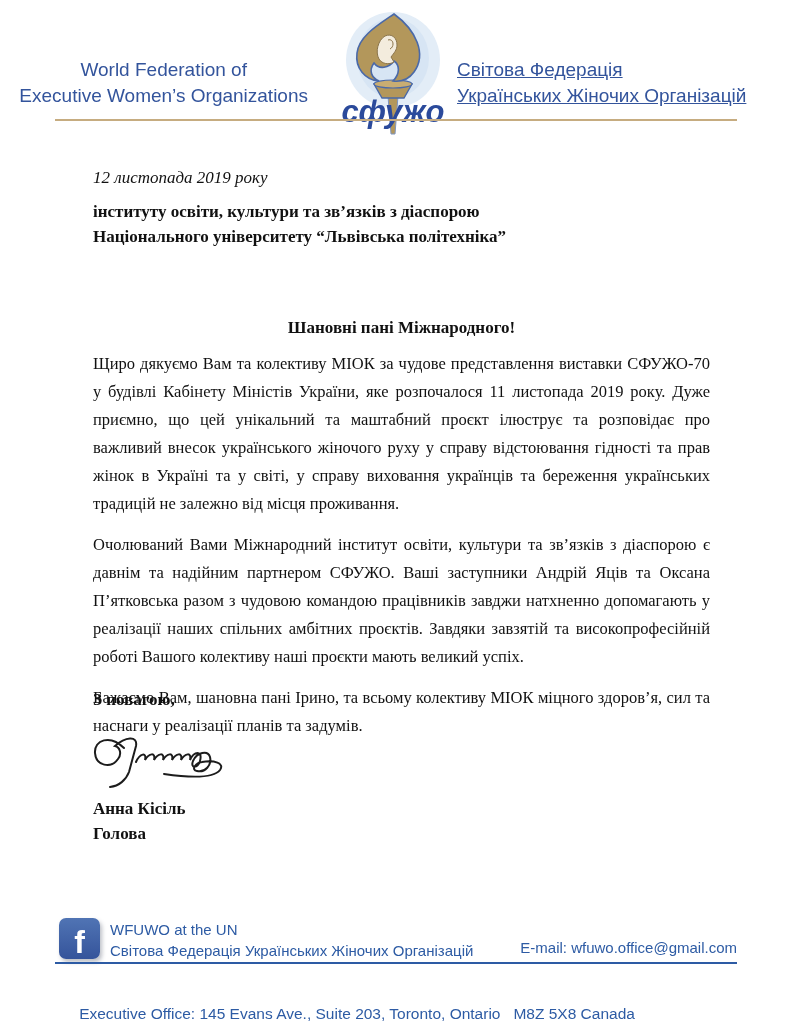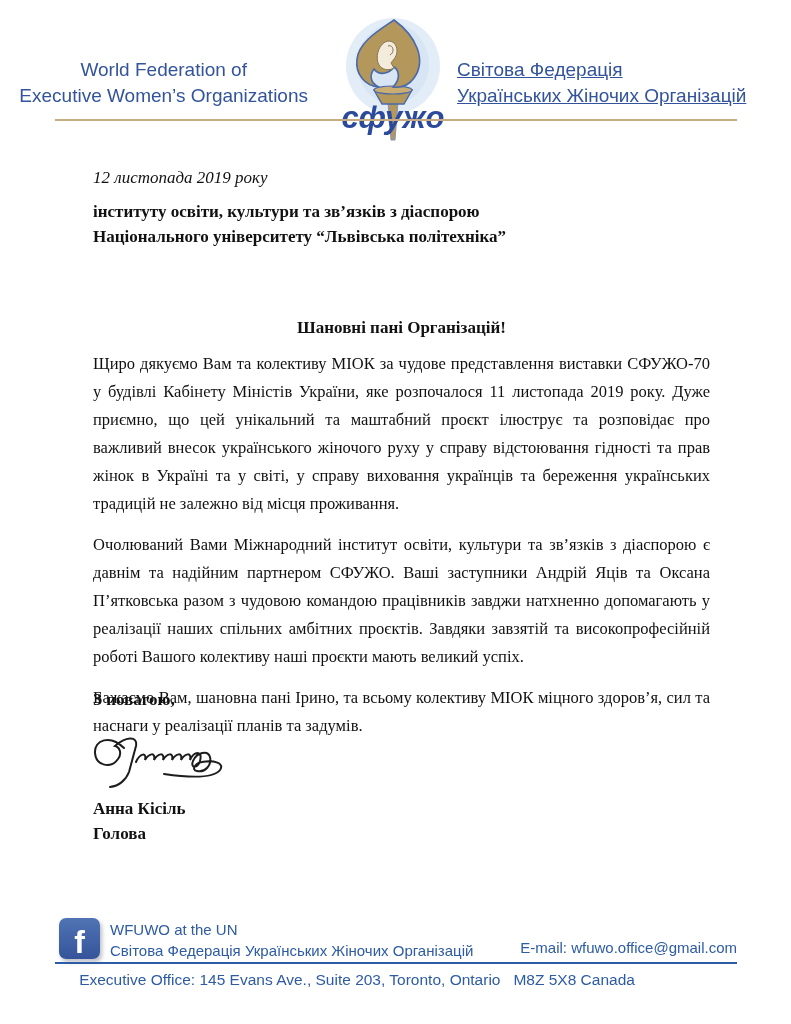--- a/index.html
+++ b/index.html
@@ -19,21 +19,21 @@
     font-size:19px;line-height:26px;
     color:#33549c;white-space:nowrap;
   }
   .header-right{
     position:absolute;top:57px;left:457px;
     text-align:left;
     font-family:"Liberation Sans", sans-serif;
     font-size:19px;line-height:26px;
     color:#33549c;white-space:nowrap;text-decoration:underline;
   }
-  .logo{position:absolute;left:328px;top:16px;width:130px;height:126px;}
+  .logo{position:absolute;left:328px;top:10px;width:130px;height:126px;}
   .logo svg{display:block;}
   .header-rule{
     position:absolute;top:119px;left:55px;width:682px;height:2px;
     background:#c6ac80;
   }
   
   .date{
     position:absolute;top:156px;left:93px;
     font-style:italic;font-size:17px;margin-top:12px;
   }
@@ -81,21 +81,21 @@
     position:absolute;right:54px;top:939px;
     font-family:"Liberation Sans", sans-serif;
     font-size:15px;color:#2d5ba4;white-space:nowrap;
     text-decoration:none;
   }
   .footer-rule{
     position:absolute;top:962px;left:55px;width:682px;height:2px;
     background:#2d5ba4;
   }
   .footer-address{
-    position:absolute;top:971px;left:0;width:714px;
+    position:absolute;top:1005px;left:0;width:714px;
     text-align:center;
     font-family:"Liberation Sans", sans-serif;
     font-size:15.5px;color:#2d5ba4;
   }
 </style>
 </head>
 <body>
 
 <div class="page">
 
@@ -137,21 +137,21 @@
 
   <div class="header-rule"></div>
 
   <div class="date">12 листопада 2019 року</div>
 
   <div class="addressee">
     <div>інституту освіти, культури та зв’язків з діаспорою</div>
     <div>Національного університету “Львівська політехніка”</div>
   </div>
 
-  <div class="salutation">Шановні пані Організацій!</div>
+  <div class="salutation">Шановні пані Міжнародного!</div>
 
   <div class="body-text">
     <p>Щиро дякуємо Вам та колективу МІОК за чудове представлення виставки СФУЖО-70 у будівлі Кабінету Міністів України, яке розпочалося 11 листопада 2019 року. Дуже приємно, що цей унікальний та маштабний проєкт ілюструє та розповідає про важливий внесок українського жіночого руху у справу відстоювання гідності та прав жінок в Україні та у світі, у справу виховання українців та береження українських традицій не залежно від місця проживання.</p>
     <p>Очолюваний Вами Міжнародний інститут освіти, культури та зв’язків з діаспорою є давнім та надійним партнером СФУЖО. Ваші заступники Андрій Яців та Оксана П’ятковська разом з чудовою командою працівників завджи натхненно допомагають у реалізації наших спільних амбітних проєктів. Завдяки завзятій та високопрофесійній роботі Вашого колективу наші проєкти мають великий успіх.</p>
     <p>Бажаємо Вам, шановна пані Ірино, та всьому колективу МІОК міцного здоров’я, сил та наснаги у реалізації планів та задумів.</p>
   </div>
 
   <div class="closing">З повагою,</div>
 
   <div class="signature">

